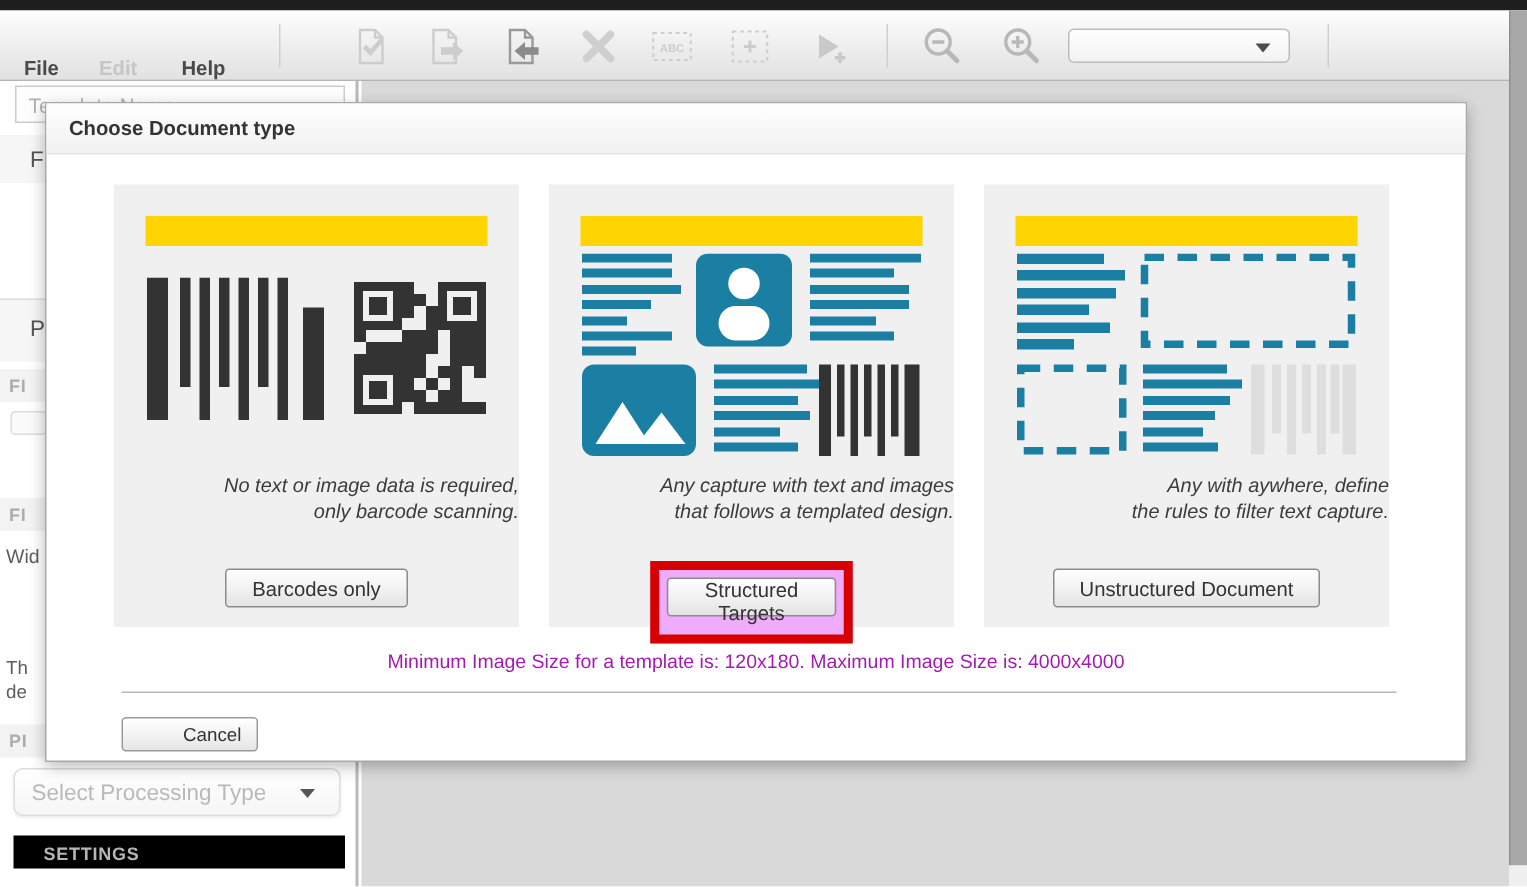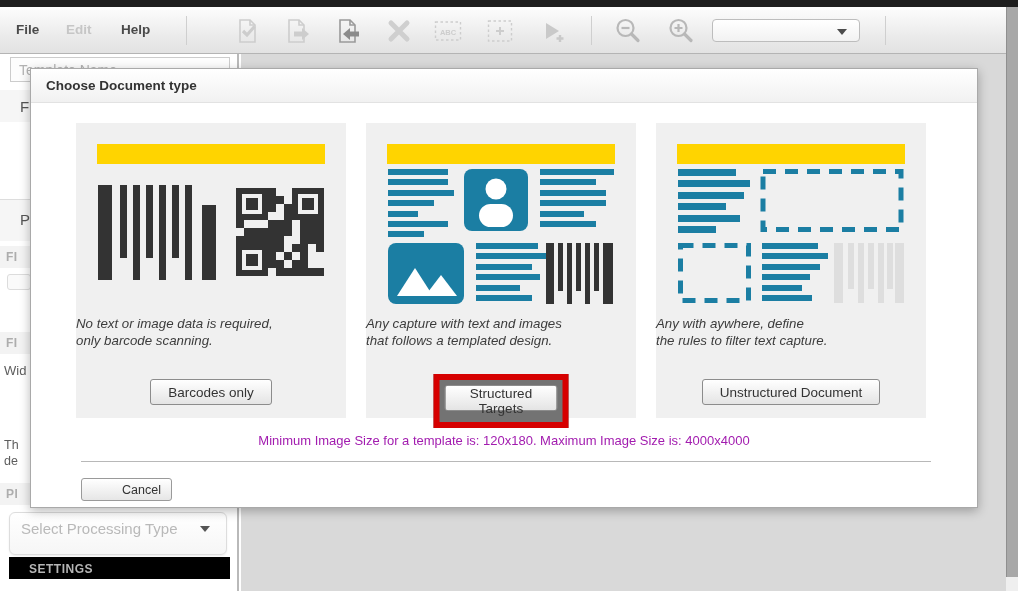--- a/index.html
+++ b/index.html
@@ -3,65 +3,65 @@
 <meta charset="utf-8">
 <style>
   * { margin:0; padding:0; box-sizing:border-box; }
   html,body { width:1018px; height:591px; overflow:hidden; font-family:"Liberation Sans", sans-serif; background:#fff; }
   .stage { position:relative; width:1018px; height:591px; }
 
   
   .black-bar { position:absolute; left:0; top:0; width:1018px; height:7px; background:#1e1e1e; }
   .toolbar { position:absolute; left:0; top:7px; width:1018px; height:47px;
              background:linear-gradient(#fdfdfd,#e9e9e9 70%,#e2e2e2); border-bottom:1px solid #b4b4b4; }
-  .menu-item { position:absolute; top:0; height:46px; line-height:46px; font-size:13.5px; font-weight:bold; color:#4a4a4a; padding:0 6px; cursor:default; }
+  .menu-item { position:absolute; top:0; height:46px; line-height:46px; font-size:13.5px; font-weight:bold; color:#4a4a4a; padding:16px 6px; cursor:default; }
   .menu-item.disabled { color:#c6c6c6; }
   .tsep { position:absolute; top:9px; width:1px; height:29px; background:#cfcfcf; }
   .tool-btn { position:absolute; top:10px; width:30px; height:28px; display:flex; align-items:center; justify-content:center; }
   .tool-dd { position:absolute; left:712px; top:12px; width:148px; height:23px; background:linear-gradient(#fff,#f2f2f2);
              border:1px solid #bdbdbd; border-radius:4px; }
   .tool-dd .caret { position:absolute; right:12px; top:9px; width:0; height:0; border-left:5px solid transparent; border-right:5px solid transparent; border-top:6px solid #4c4c4c; }
   .right-strip { position:absolute; left:1006px; top:7px; width:12px; height:570px; background:#a8a8a8; border-left:1px solid #8f8f8f; }
   .right-strip-foot { position:absolute; left:1006px; top:577px; width:12px; height:14px; background:#efefef; }
 
   
   .sidebar { position:absolute; left:0; top:54px; width:239px; height:537px; background:#fff; border-right:2px solid #b9b9b9; }
   .tn-input { position:absolute; left:10px; top:3px; width:220px; height:25px; border:1px solid #ccc; background:#fdfdfd;
               padding:0 8px; font-size:14px; color:#444; font-family:"Liberation Sans",sans-serif; }
   .tn-input::placeholder { color:#b3b3b3; }
   .side-band { position:absolute; left:0; width:239px; background:#f6f6f6; }
   .band-label { position:absolute; font-size:15px; color:#555; }
   .frag-band { position:absolute; left:0; width:239px; height:22px; background:#f3f3f3; }
   .frag-text { font-size:12px; color:#adadad; font-weight:bold; padding:4px 0 0 6px; letter-spacing:.5px; }
   .side-check { position:absolute; left:7px; top:220px; width:24px; height:16px; border:1px solid #dcdcdc; border-radius:3px; background:#fafafa; }
   .side-text { position:absolute; left:4px; font-size:13px; color:#5d5d5d; }
-  .proc-dd { position:absolute; left:9px; top:458px; width:218px; height:43px; border:1px solid #ddd; border-radius:6px;
+  .proc-dd { position:absolute; left:9px; top:458px; width:218px; height:32px; border:1px solid #ddd; border-radius:6px;
              background:linear-gradient(#fff,#f6f6f6); box-shadow:0 1px 2px rgba(0,0,0,.08); }
   .proc-dd .txt { position:absolute; left:11px; top:7px; font-size:15px; color:#b9b9b9; }
   .proc-dd .caret { position:absolute; right:16px; top:13px; width:0; height:0; border-left:5px solid transparent; border-right:5px solid transparent; border-top:6px solid #555; }
   .settings-band { position:absolute; left:9px; top:503px; width:221px; height:22px; background:#000000; }
   .settings-band .txt { font-size:12px; color:#b5b5b5; font-weight:bold; letter-spacing:.5px; padding:5px 0 0 20px; }
   .canvas { position:absolute; left:241px; top:54px; width:765px; height:537px; background:#d9d9d9; }
 
   
   .dialog { position:absolute; left:30px; top:68px; width:948px; height:440px; background:#fff;
             border:1px solid #a9a9a9; box-shadow:0 3px 10px rgba(0,0,0,.28); z-index:10; }
   .dlg-title { position:absolute; left:0; top:0; width:100%; height:34px; line-height:34px;
                background:linear-gradient(#ffffff,#f1f1f1); border-bottom:1px solid #e2e2e2;
                font-size:13.5px; font-weight:bold; color:#333; padding-left:15px; }
   .card { position:absolute; top:54px; width:270px; height:295px; background:#f0f0f0; }
   .card.c0 { left:45px; } .card.c1 { left:335px; } .card.c2 { left:625px; }
   .ybar { position:absolute; left:21px; top:21px; width:228px; height:20px; background:#FFD400; }
   .graphic { position:absolute; left:22px; }
-  .card .desc { position:absolute; top:192px; width:100%; text-align:left; font-style:italic;
+  .card .desc { position:absolute; top:192px; width:100%; text-align:right; font-style:italic;
                 font-size:13.3px; line-height:17px; color:#3c3c3c; }
   .cbtn { background:linear-gradient(#ffffff,#e4e4e4); border:1px solid #8c8c8c; border-radius:3px;
           font-size:13.5px; color:#333; height:26px; padding:0 17px; font-family:"Liberation Sans",sans-serif; cursor:pointer; }
   .btn-row { position:absolute; top:256px; width:100%; text-align:center; }
-  .hl-wrap { position:absolute; top:251px; left:50%; transform:translateX(-50%); border:6px solid #d60000; padding:5px 5px; background:#737373; }
+  .hl-wrap { position:absolute; top:251px; left:50%; transform:translateX(-50%); border:6px solid #d60000; padding:5px 5px; background:#f0abfc; }
   .size-note { position:absolute; top:364px; width:100%; text-align:center; font-size:13px; color:#a21caf; }
   .dlg-divider { position:absolute; top:392px; left:50px; width:850px; height:1px; background:#b8b8b8; }
   .cancel-btn { position:absolute; top:409px; left:50px; width:91px; height:23px; background:linear-gradient(#ffffff,#e6e6e6);
                 border:1px solid #9a9a9a; border-radius:3px; font-size:12.5px; color:#333; font-family:"Liberation Sans",sans-serif; cursor:pointer;padding-left:30px; }
   svg { display:block; }
 </style>
 </head>
 <body>
 
 <div class="stage">

